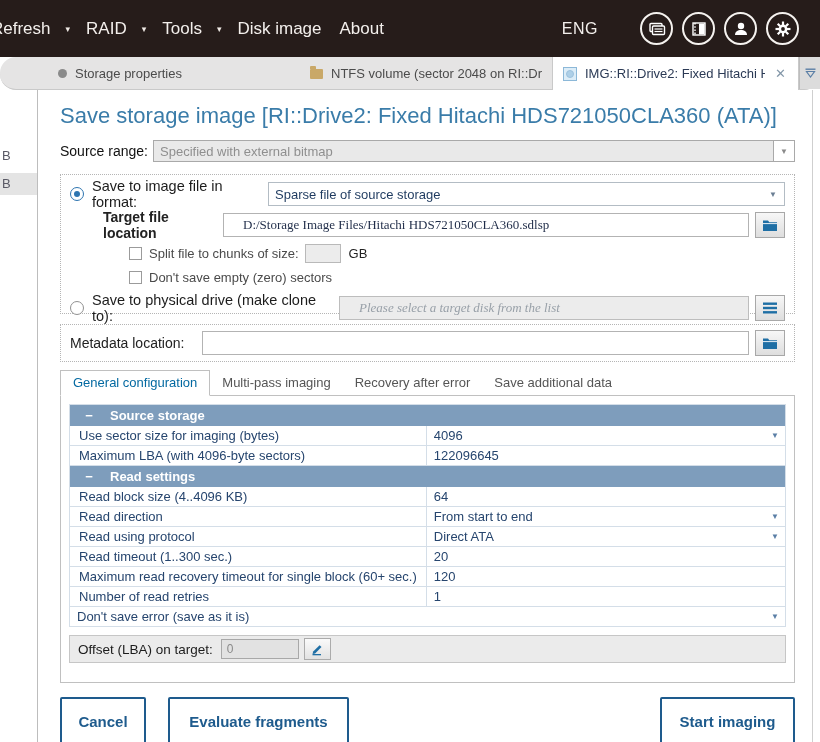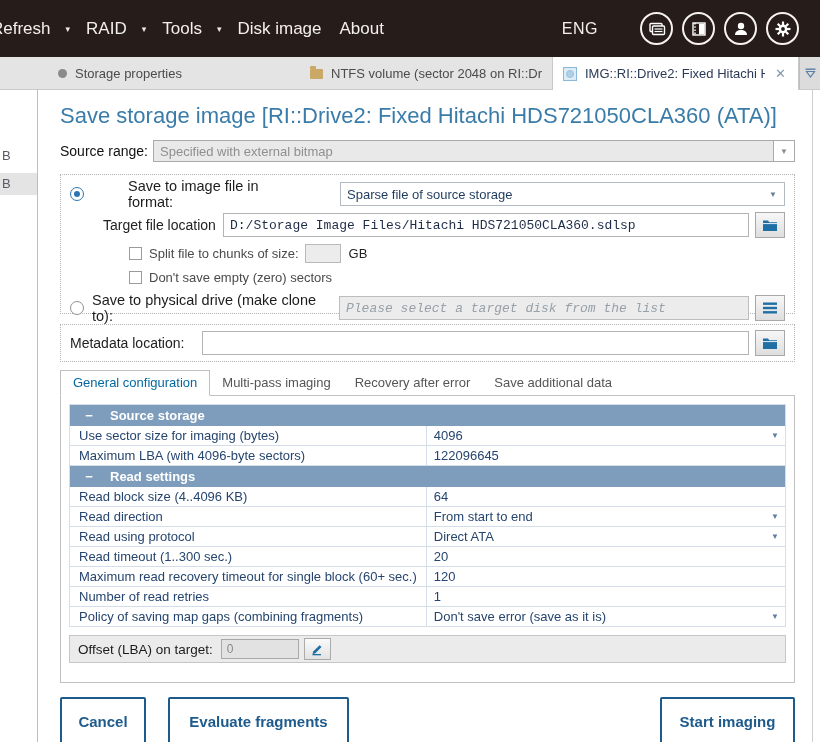--- a/index.html
+++ b/index.html
@@ -13,21 +13,21 @@
   .menu-item { display:flex; align-items:center; margin-right:14px; cursor:default; }
   .menu-item > span:first-child { padding:4px 2px; }
   .menu-arrow { font-size:9px; margin-left:13px; color:#efe9e5; }
   .topbar-right { margin-left:auto; display:flex; align-items:center; padding-right:21px; }
   .lang { font-size:16px; letter-spacing:0.5px; margin-right:33px; }
   .circle-btn { width:33px; height:33px; border:2px solid #f5f2ef; border-radius:50%;
                 display:flex; align-items:center; justify-content:center; margin-left:9px; }
 
   
   .tabbar { height:33px; background:#e5e4e4; display:flex; align-items:stretch;
-            border-bottom:1px solid #c9c9c9; position:relative; }
+            border-bottom:1px solid #c9c9c9; position:relative;border-radius:16px; }
   .tab-strip { display:flex; margin-left:48px; flex:1; min-width:0; }
   .tab { display:flex; align-items:center; gap:8px; padding:0 10px; width:252px;
          font-size:13px; color:#4b4b4b; white-space:nowrap; overflow:hidden; }
   .tab.active { background:#fff; color:#2b3a55; border-left:1px solid #c9c9c9;
                 border-right:1px solid #c9c9c9; margin-bottom:-1px; width:247px; }
   .tab-label { overflow:hidden; white-space:nowrap; flex:1; }
   .tab-close { color:#8296a8; font-size:13px; padding:0 2px; }
   .tab-icon { flex:none; display:inline-block; }
   .dot-icon { width:9px; height:9px; border-radius:50%; background:#8a8a8a; }
   .folder-icon { width:13px; height:10px; background:#c9a868; border-radius:1px; position:relative; margin-top:2px; }
@@ -61,30 +61,30 @@
 
   .groupbox { border:1px dotted #b5b5b5; padding:8px 9px; }
   .gb1 { height:140px; }
 
   .radio { width:14px; height:14px; border-radius:50%; border:1px solid #919191;
            background:#fff; flex:none; position:relative; margin-right:8px; }
   .radio.checked { border-color:#2e75b0; }
   .radio.checked::after { content:''; position:absolute; inset:3px; border-radius:50%; background:#2e75b0; }
   .checkbox { width:13px; height:13px; border:1px solid #9b9b9b; background:#fff; flex:none; margin-right:7px; }
 
-  .fmt-row { height:22px;gap:36px; }
+  .fmt-row { height:22px; }
   .fmt-row .lbl { font-size:14.5px; color:#1c1c1c; width:176px; flex:none; }
   .select { flex:1; height:24px; background:#fff; border:1px solid #b3bcc4; color:#1e3a5f;
             font-size:13px; display:flex; align-items:center; padding-left:6px; }
   .select .caret { margin-left:auto; padding-right:7px; color:#6b7f94; font-size:8px; }
 
   .tgt-row { margin-top:7px; height:26px; }
-  .tgt-row .lbl { width:153px; padding-left:33px; font-size:14px; flex:none; }
+  .tgt-row .lbl { width:153px; padding-left:33px; font-size:14px; flex:none;font-weight:bold; }
   .text-input { flex:1; height:24px; border:1px solid #b3b3b3; font-size:13px; color:#1f2c48;
-                padding:0 6px; font-family:Liberation Mono, monospace; min-width:0; }
+                padding:0 19px; font-family:Liberation Serif, serif; min-width:0; }
   .tool-btn { width:30px; height:26px; margin-left:6px; flex:none;
               background:linear-gradient(#f7f7f7,#dedede); border:1px solid #a8a8a8;
               display:flex; align-items:center; justify-content:center; }
 
   .chk-row { margin-top:7px; margin-left:47px; height:17px; font-size:13px; color:#4a4a4a;padding-left:12px; }
   .mini-input { width:36px; height:19px; background:#ececec; border:1px solid #b9b9b9;
                 margin:0 8px 0 6px; font-size:12px; padding:0 4px; }
   .unit { color:#222; }
 
   .drive-row { margin-top:9px; height:26px; }
@@ -356,21 +356,20 @@
               <span>120</span>
             </div>
           </div>
           <div class="tbl-row">
             <div class="tbl-label">Number of read retries</div>
             <div class="tbl-value">
               <span>1</span>
             </div>
           </div>
           <div class="tbl-row">
-            <div class="tbl-label">Policy of saving map gaps (combining fragments)</div>
             <div class="tbl-value">
               <span>Don't save error (save as it is)</span>
               <span class="dd-arrow">▼</span>
             </div>
           </div>
         </div>
 
       <div class="offset-bar">
         <span class="lbl">Offset (LBA) on target:</span>
         <input class="offset-input" type="text" disabled="" value="0" style="">

